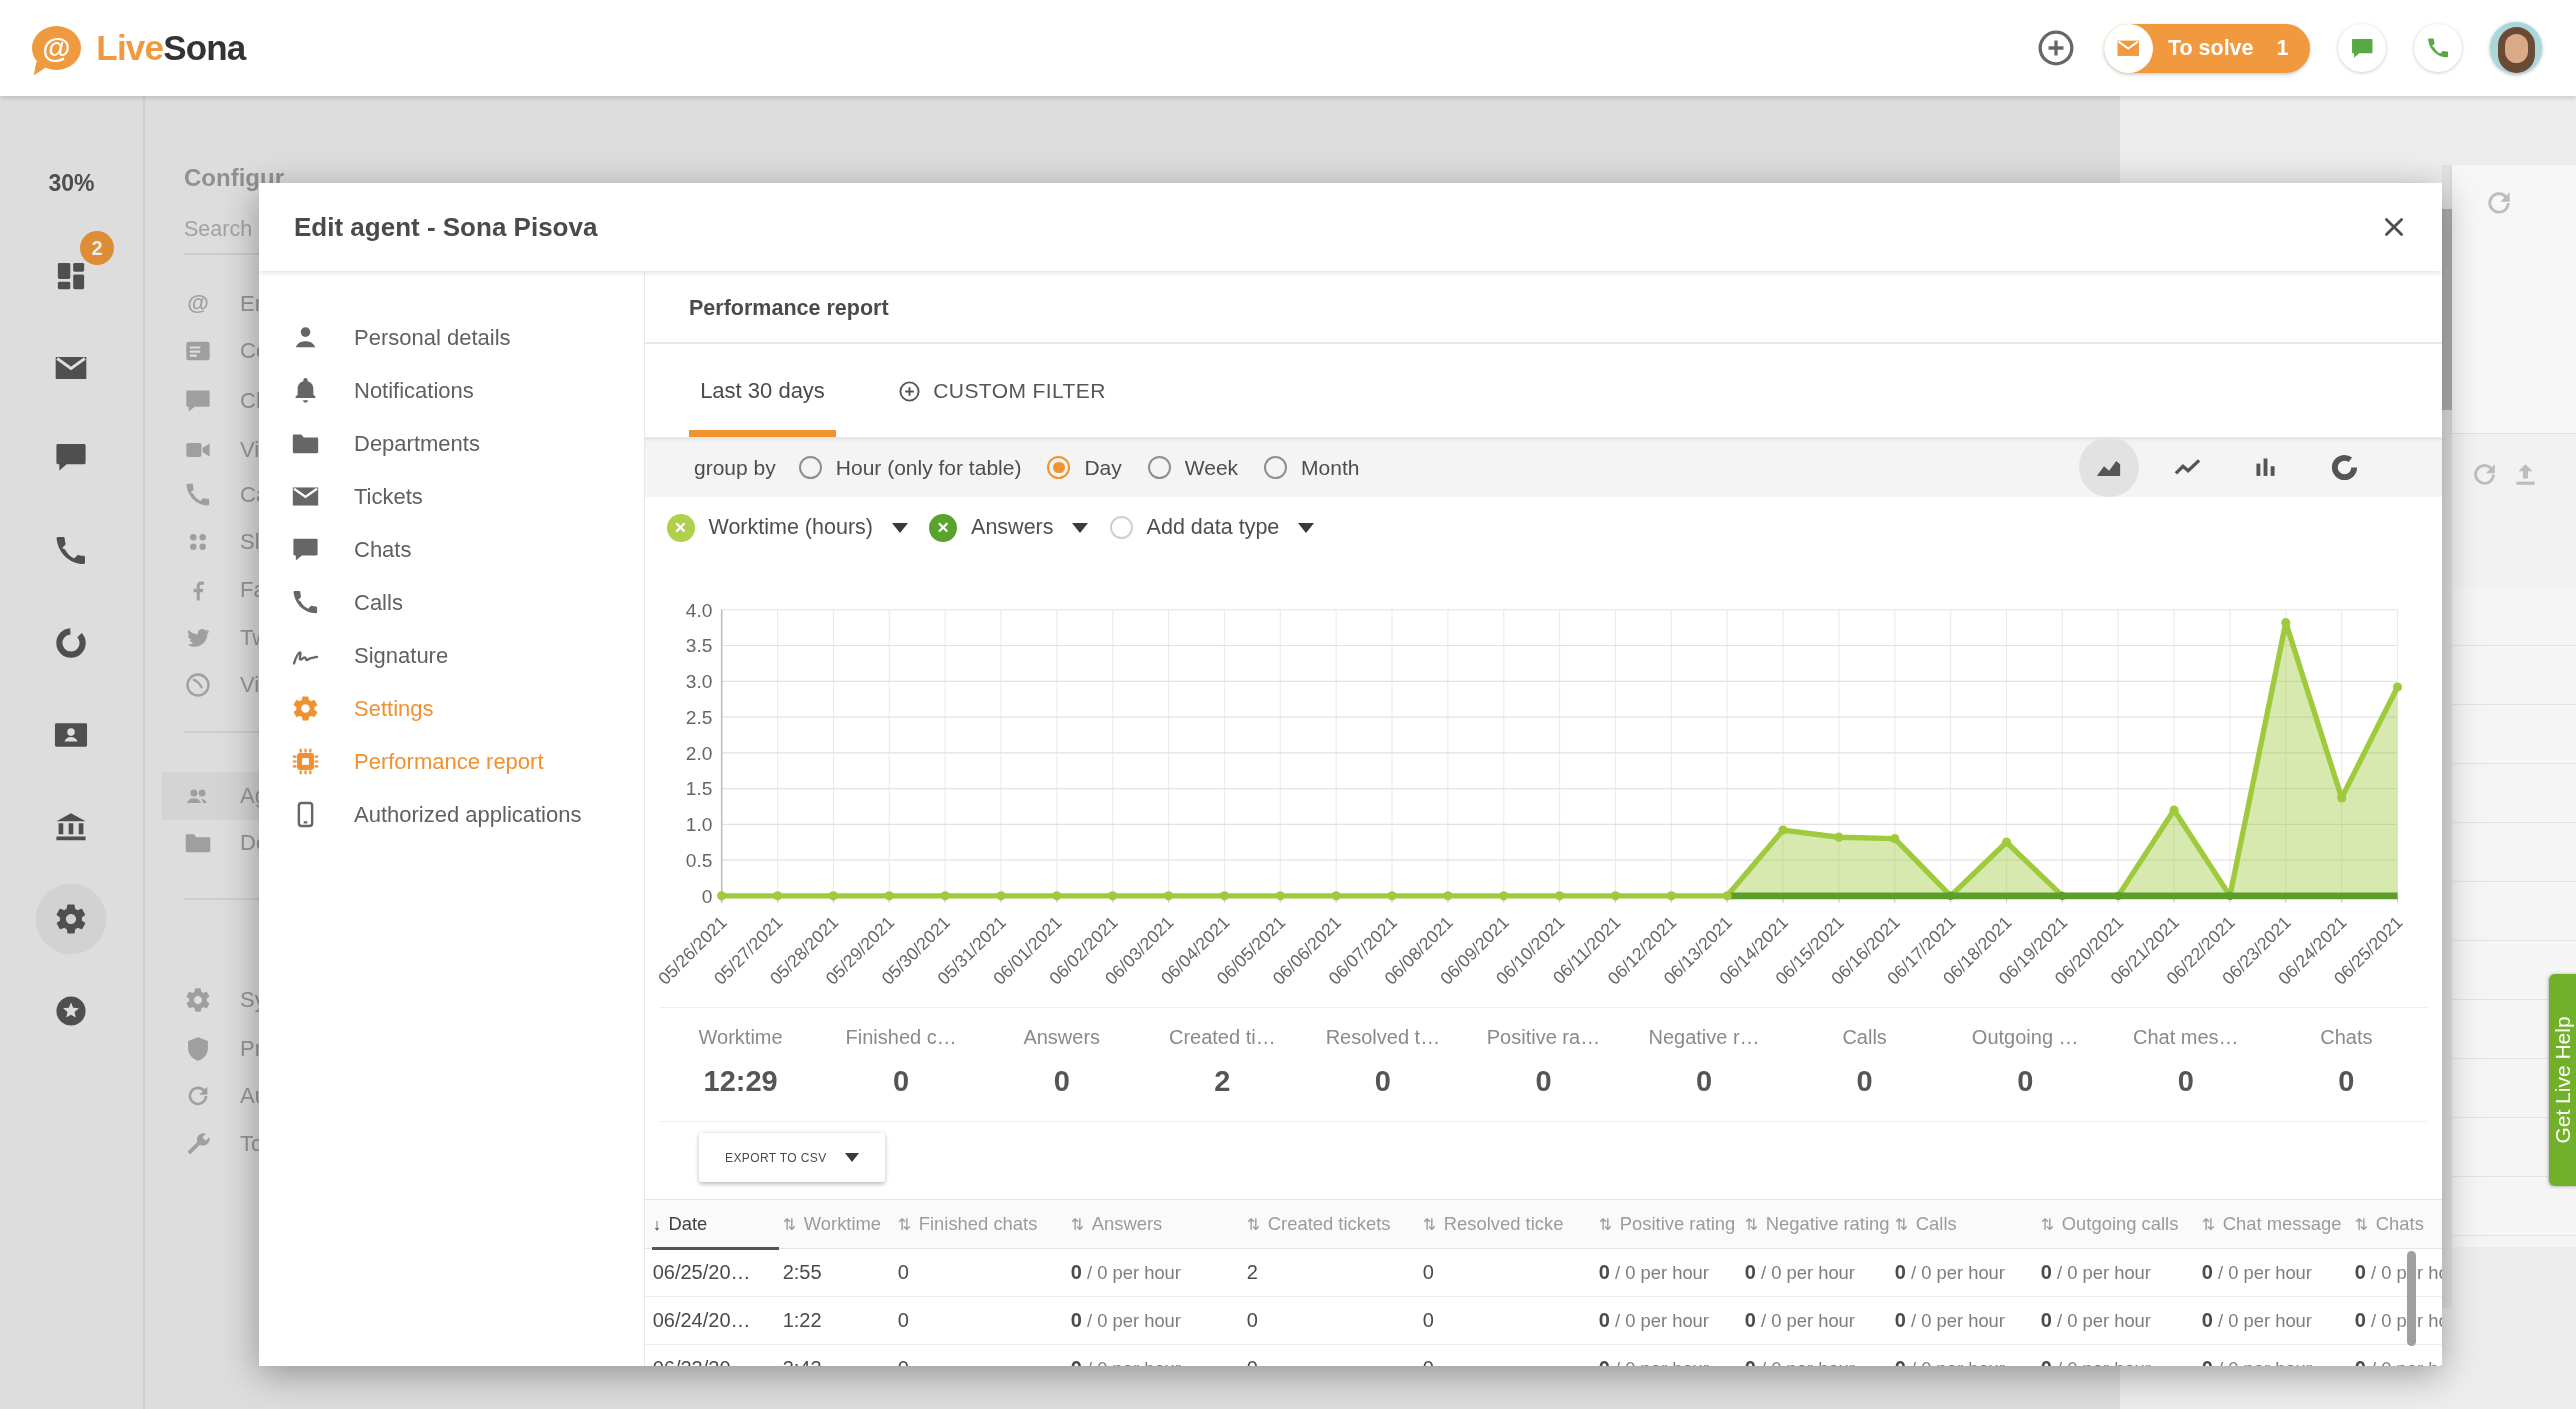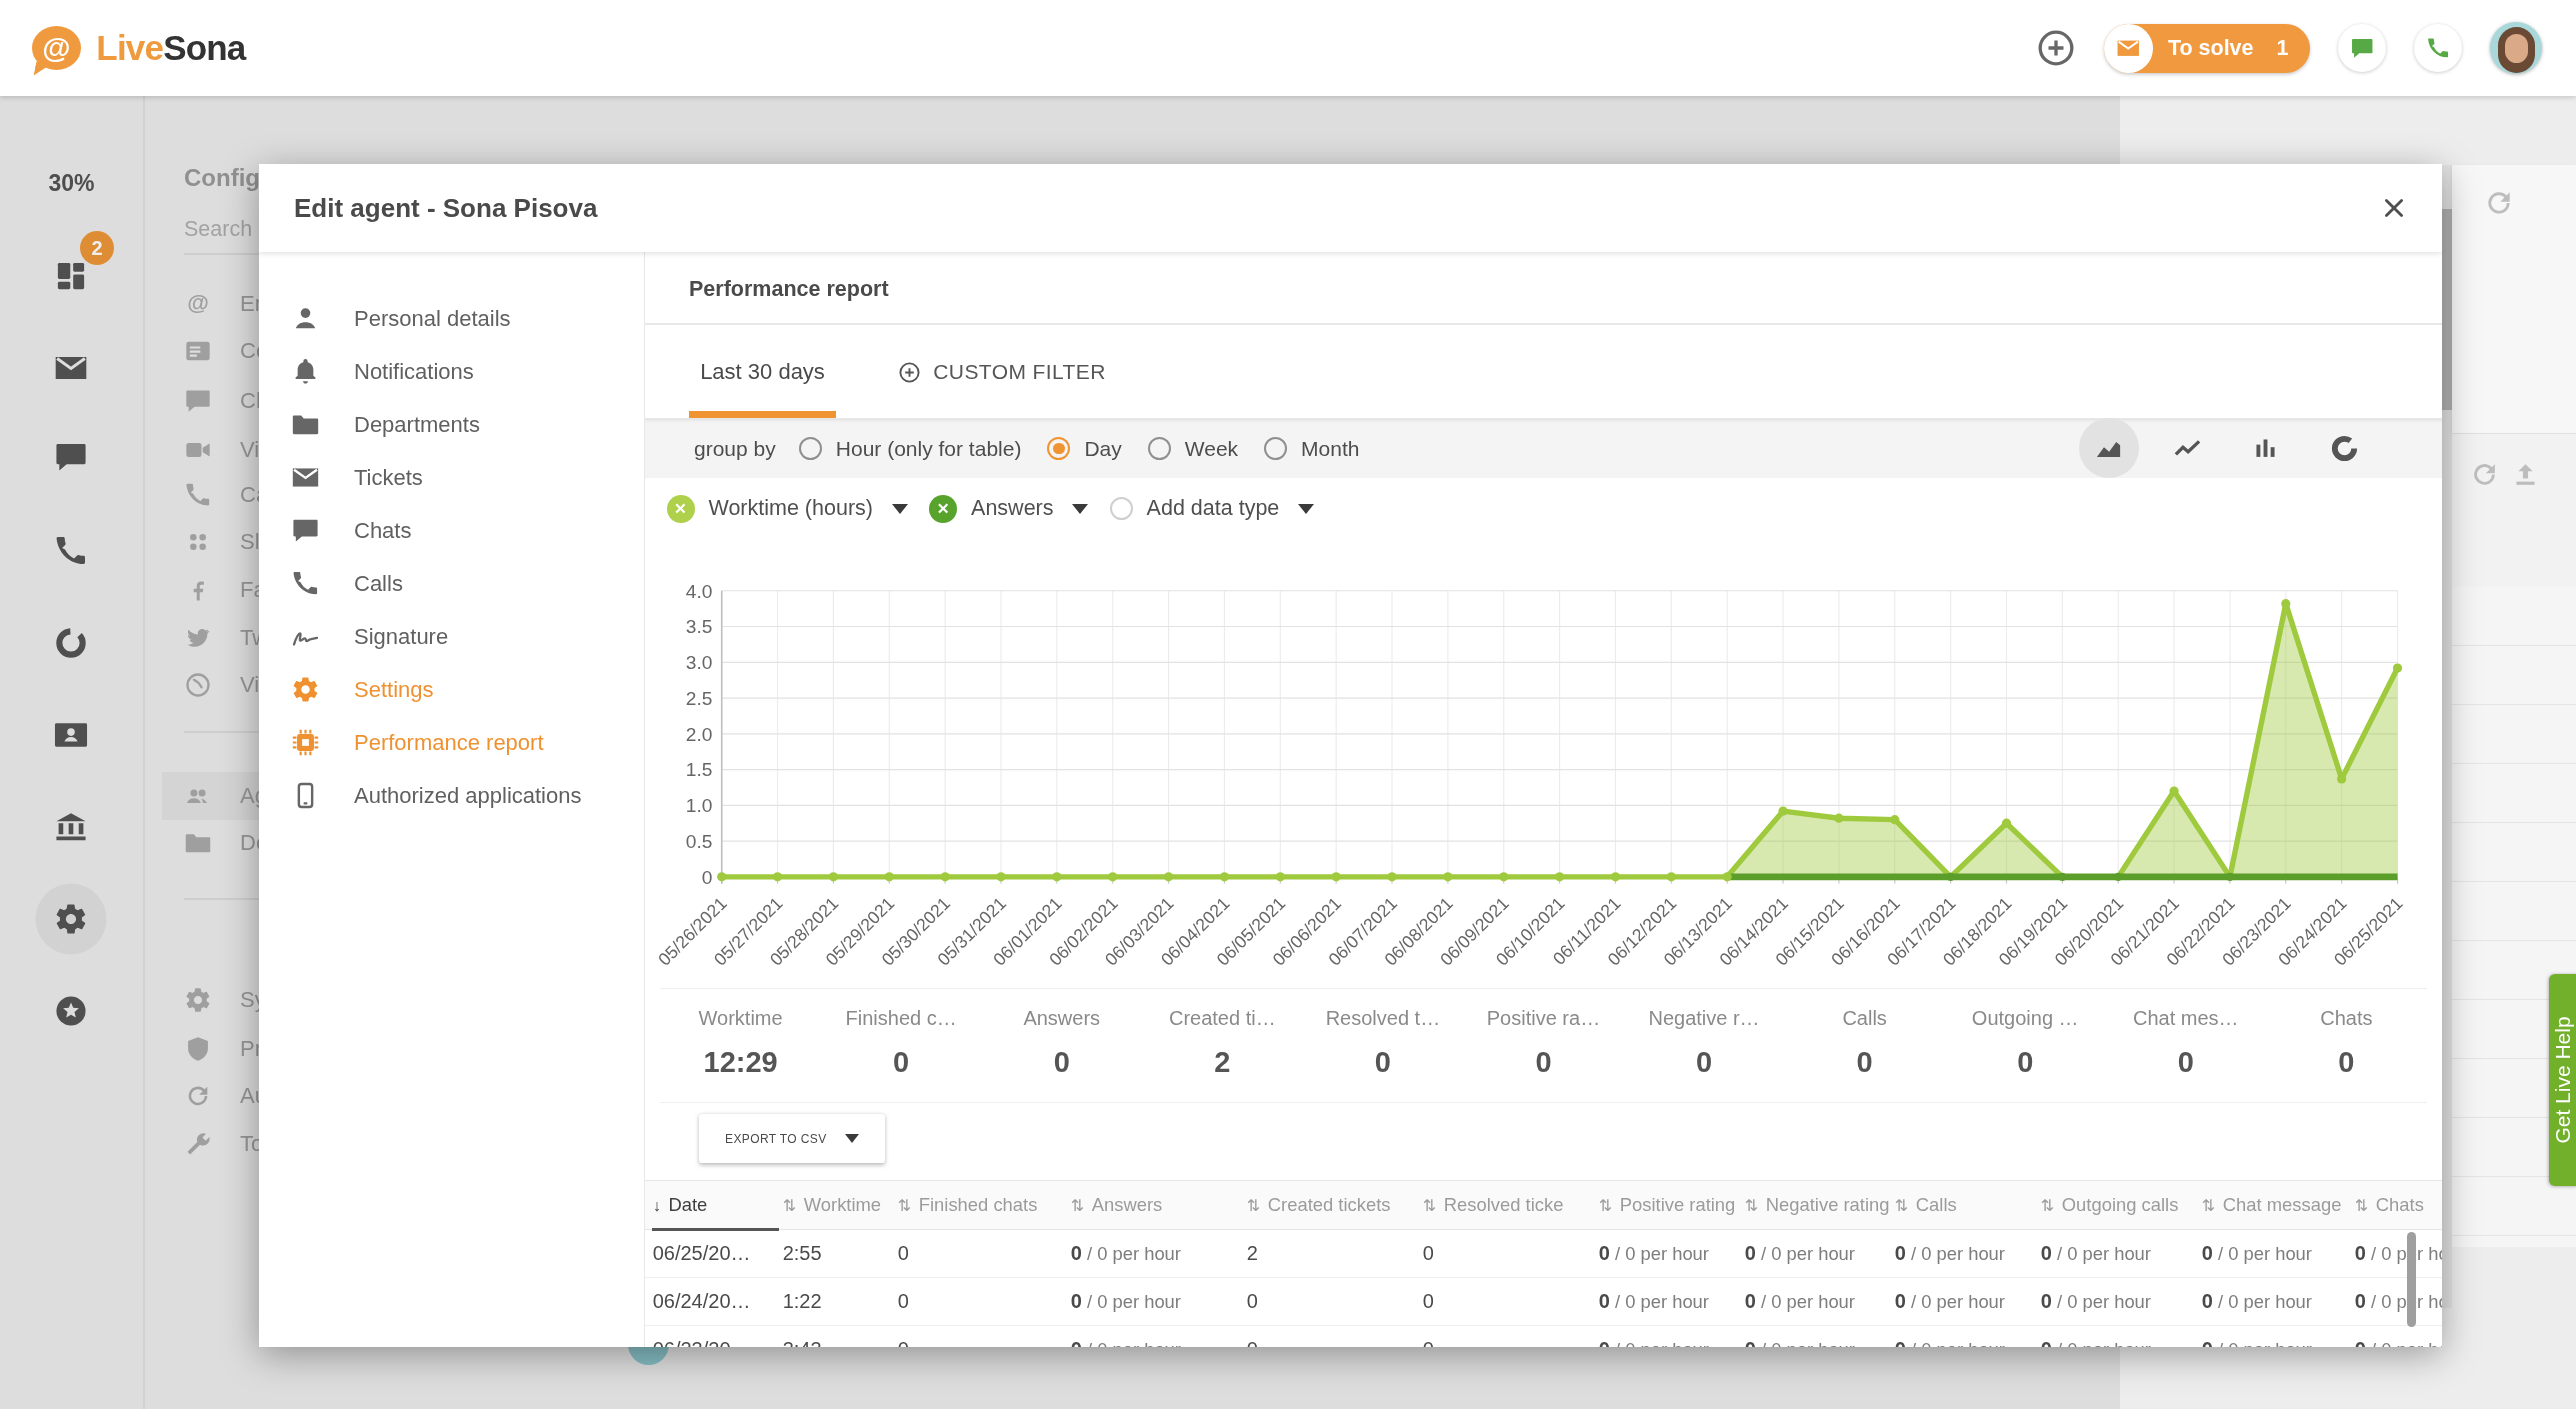--- a/index.html
+++ b/index.html
@@ -62,21 +62,21 @@
   .rp-table { position:absolute; left:10px; top:491px; width:124px; height:660px; background:#f5f5f5; }
   .rp-row { height:59px; border-bottom:1.5px solid #e4e4e4; }
   .glh { position:absolute; left:107px; top:878px; width:28px; height:212px; background:#72b02c; border-radius:6.1px 0 0 6.1px;
          box-shadow:-0.8px 0.8px 3.1px rgba(0,0,0,.25); display:flex; align-items:center; justify-content:center; overflow:visible; z-index:8; }
   .glh span { color:#fff; font-size:21px; white-space:nowrap; transform:rotate(-90deg); }
 
   .overlay { position:absolute; inset:0; background:rgba(90,90,90,0.10); z-index:5; }
   .teal-dot { position:absolute; left:628px; top:1228px; width:41px; height:41px; border-radius:50%; background:#84bcc2; z-index:6; }
 
   
-  .modal { position:absolute; left:259px; top:68px; width:2183px; height:1183px; background:#fff; z-index:10;
+  .modal { position:absolute; left:259px; top:87px; width:2183px; height:1183px; background:#fff; z-index:10;
            box-shadow:0 7.7px 35px rgba(0,0,0,.35); overflow:hidden; }
   .modal-header { position:absolute; top:0; left:0; right:0; height:88px; background:#fff;
                   box-shadow:0 2.3px 6.1px rgba(0,0,0,.14); z-index:6; display:flex; align-items:center; justify-content:space-between; padding:0 35px; }
   .modal-title { font-size:26px; font-weight:bold; color:#4a4a4a; }
   .modal-close { color:#4f4f4f; cursor:pointer; }
   .modal-body { position:absolute; top:88px; bottom:0; left:0; right:0; display:flex; }
   .modal-nav { width:386px; border-right:1.5px solid #e8e8e8; padding-top:40px; flex:none; }
   .nav-item { height:53px; display:flex; align-items:center; padding-left:32px; gap:34px; font-size:22px; color:#606060; cursor:pointer; }
   .nav-item .nic { color:#666; }
   .nav-item.active, .nav-item.active .nic { color:#ef9131; }

